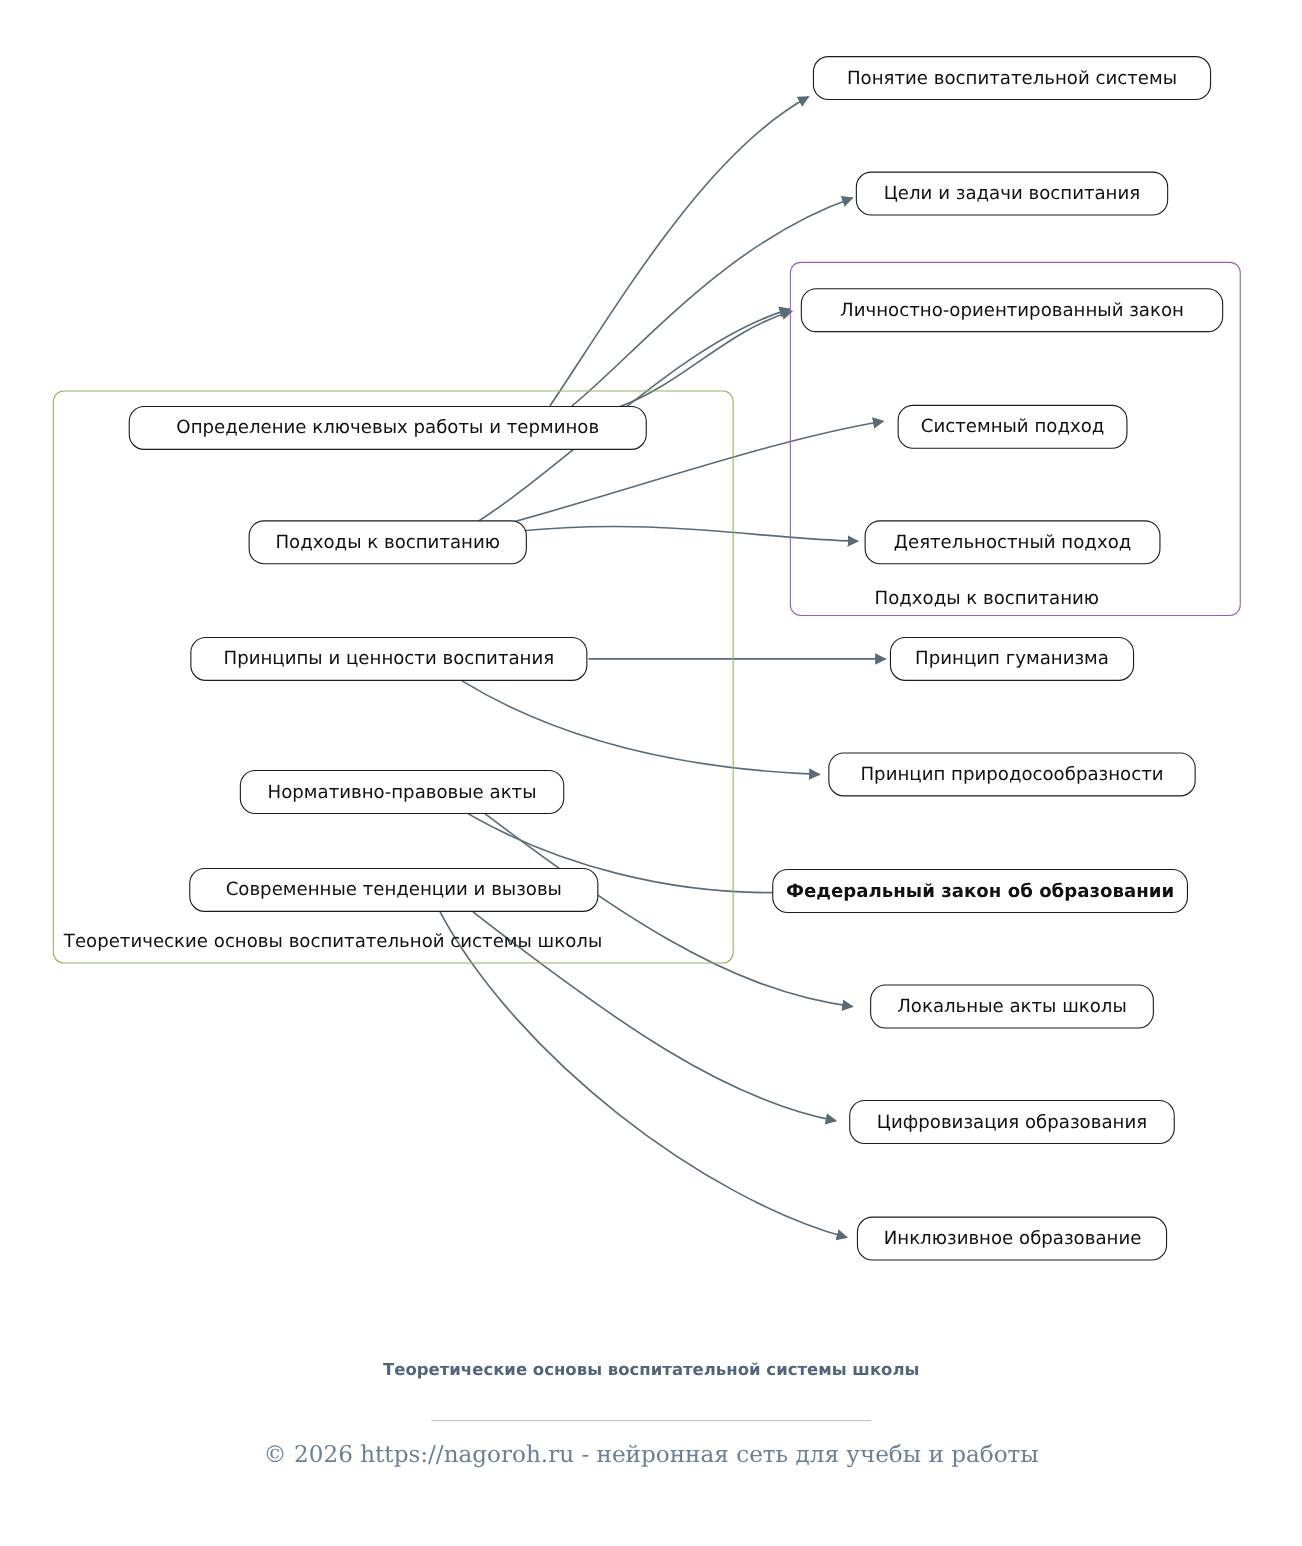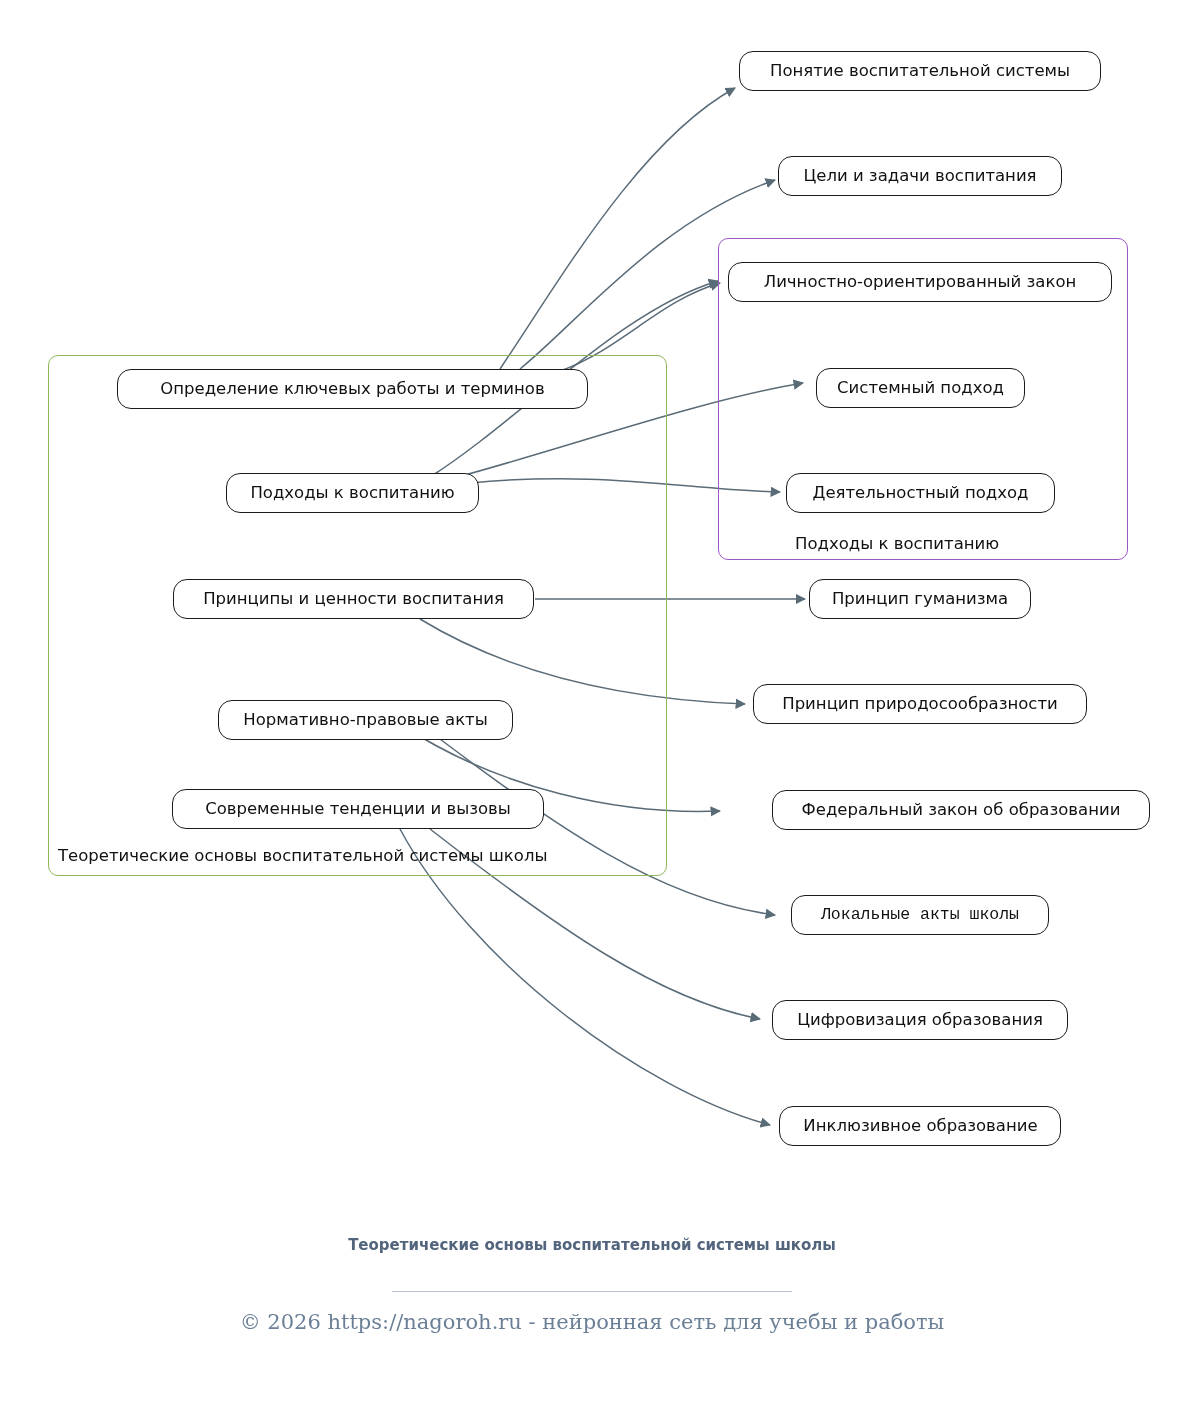--- a/index.html
+++ b/index.html
@@ -141,23 +141,23 @@
   <div class="node" style="left:728px; top:262px; width:384px;">Личностно-ориентированный закон</div>
 
   <div class="node" style="left:816px; top:368px; width:209px;">Системный подход</div>
 
   <div class="node" style="left:786px; top:473px; width:269px;">Деятельностный подход</div>
 
   <div class="node" style="left:809px; top:579px; width:222px;text-align:right;">Принцип гуманизма</div>
 
   <div class="node" style="left:753px; top:684px; width:334px;">Принцип природосообразности</div>
 
-  <div class="node" style="left:772px; top:790px; width:378px;">Федеральный закон об образовании</div>
+  <div class="node" style="left:702px; top:790px; width:378px;font-weight:bold;">Федеральный закон об образовании</div>
 
-  <div class="node" style="left:791px; top:895px; width:258px;font-family:Liberation Mono, monospace;">Локальные акты школы</div>
+  <div class="node" style="left:791px; top:895px; width:258px;">Локальные акты школы</div>
 
   <div class="node" style="left:772px; top:1000px; width:296px;">Цифровизация образования</div>
 
   <div class="node" style="left:779px; top:1106px; width:282px;padding-left:17px;">Инклюзивное образование</div>
 
   <div class="footer footer-title">Теоретические основы воспитательной системы школы</div>
   <div class="footer-rule"></div>
   <div class="footer footer-credit">© 2026 https://nagoroh.ru - нейронная сеть для учебы и работы</div>
 
 </div>

